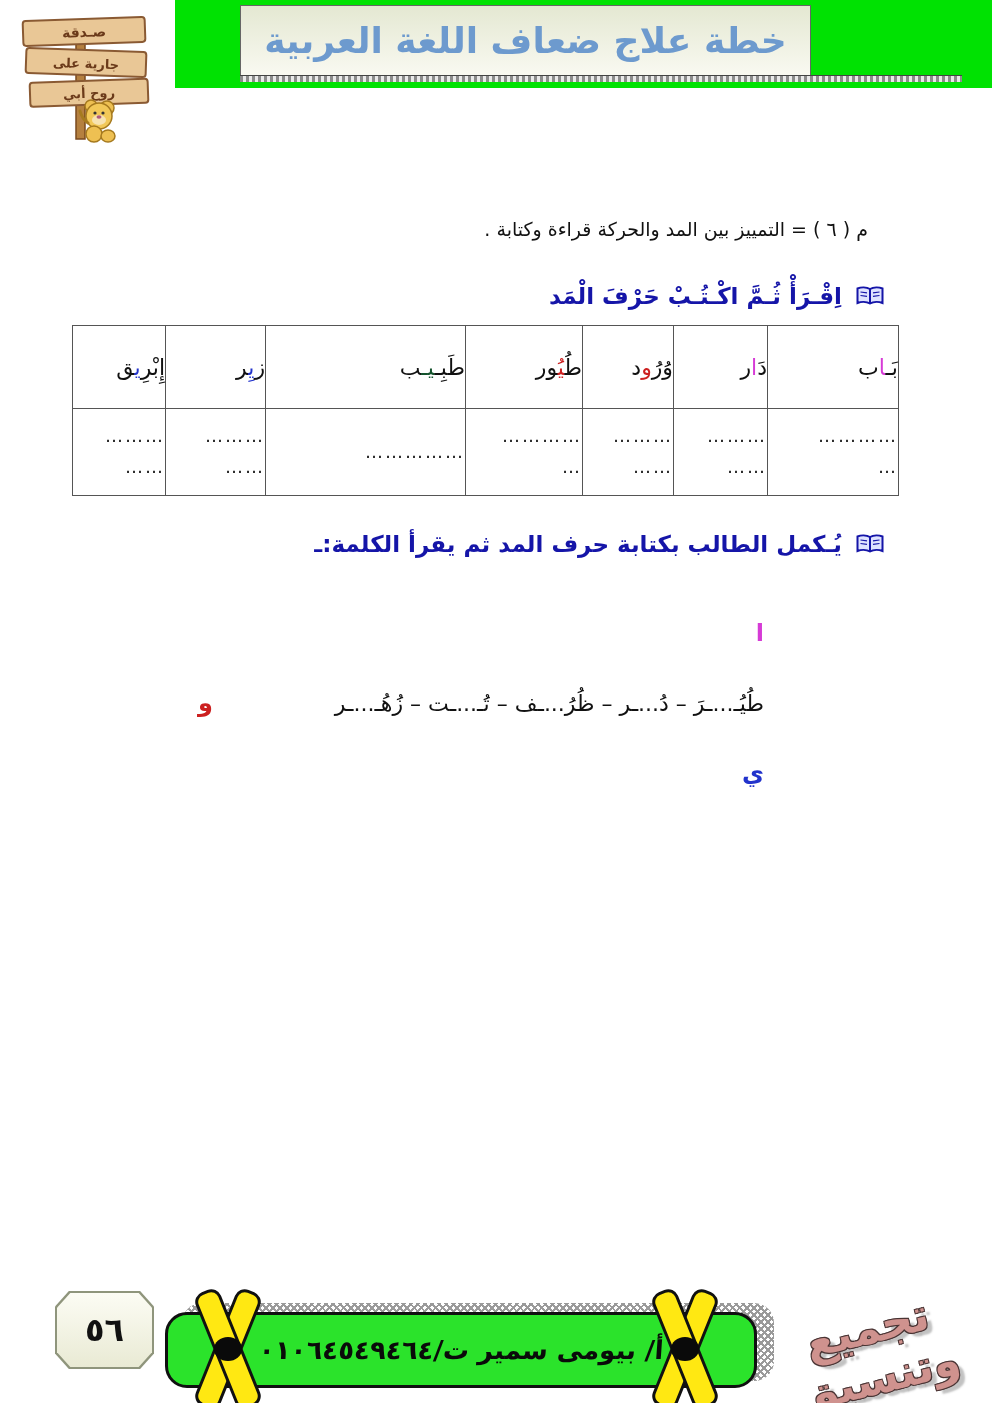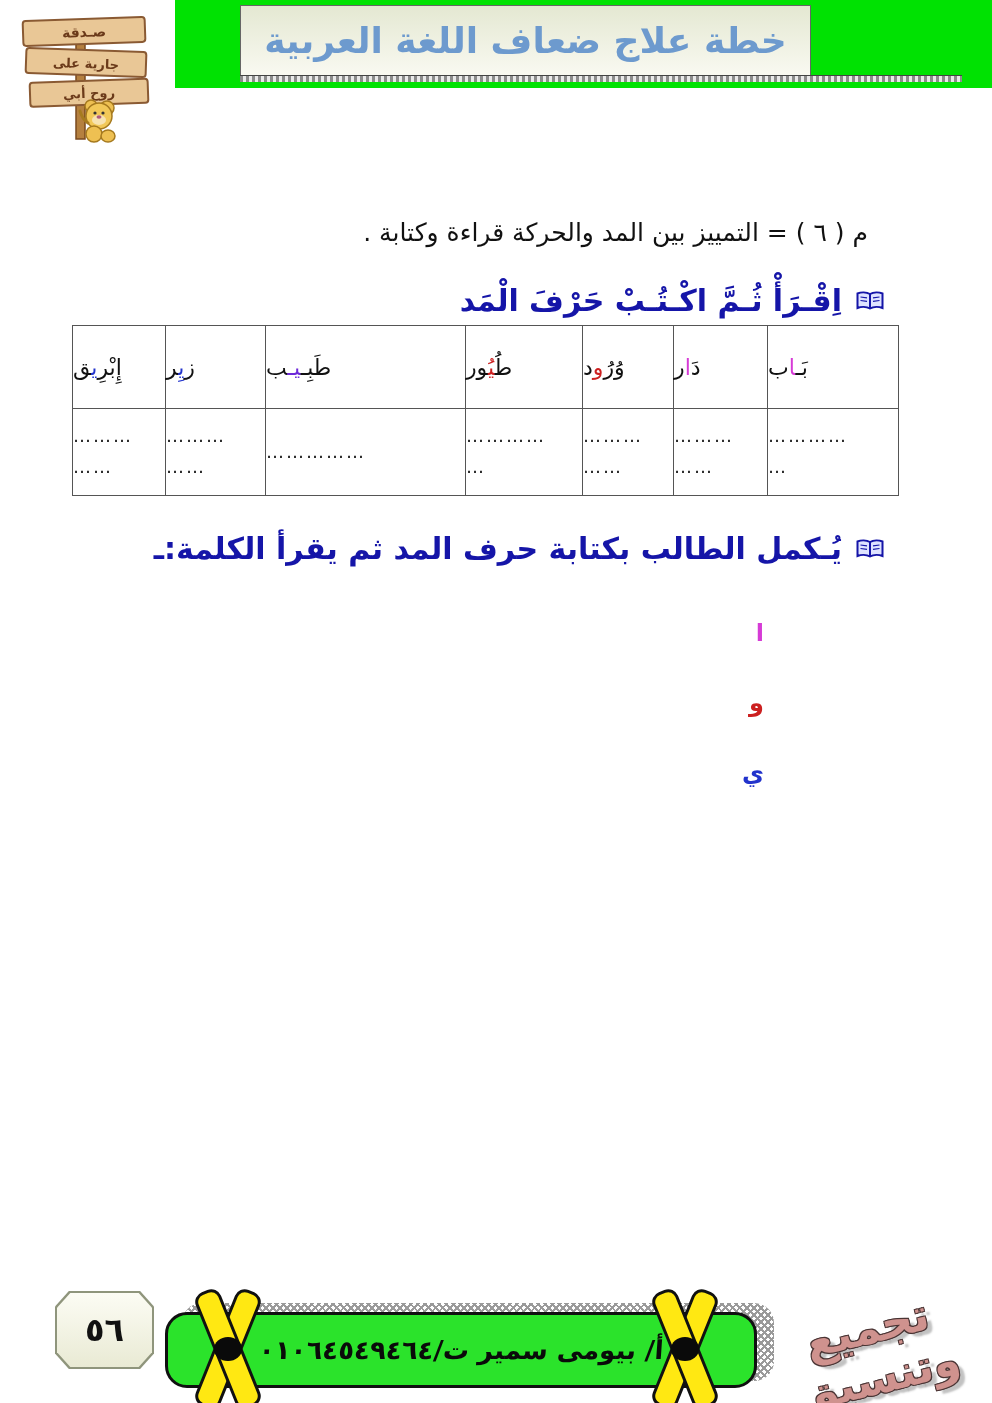--- a/index.html
+++ b/index.html
@@ -26,39 +26,39 @@
   }
   .title-shadow {
     left:240px; top:75px; width:722px; height:7px;
     background:repeating-linear-gradient(90deg,#8b8b8b 0 3px,#e9e9e9 3px 6px);
     border-top:1px solid #444;
   }
   .mascot { left:8px; top:5px; width:155px; height:140px; }
 
   
   .intro-line {
-    top:218px; right:124px; font-size:25px; color:#111; direction:rtl;
+    top:218px; right:124px; font-size:19px; color:#111; direction:rtl;
   }
 
   
   .blue-heading {
     direction:rtl; display:flex; align-items:center; gap:14px;
-    color:#1515a8; font-weight:bold; font-size:30px;
+    color:#1515a8; font-weight:bold; font-size:23px;
   }
   .h1-pos { top:283px; right:108px; }
   .h2-pos { top:531px; right:108px;align-items:center; }
   .book-icon { width:28px; height:20px; flex:0 0 auto; }
 
   
   table.mad-table {
     position:absolute; left:72px; top:325px; width:826px;
     border-collapse:collapse; direction:rtl; table-layout:fixed;
   }
   table.mad-table td {
-    border:1.5px solid #555; text-align:left; vertical-align:middle;
+    border:1.5px solid #555; text-align:right; vertical-align:middle;
     font-size:22px; color:#111;
   }
   tr.word-row td { height:83px; }
   tr.answer-row td { height:87px; font-size:18px; letter-spacing:2px; color:#222; }
   .ans-line { line-height:1.7; }
   .ans-line:empty { display:none; }
 
   
   .ex-line {
     left:198px; width:566px; height:42px;
@@ -173,21 +173,21 @@
     <col style="width:200px">
       <col style="width:100px">
       <col style="width:93px">
   </colgroup>
   <tbody>
       <tr class="word-row">
     <td><span>بَـ</span><span style="color:#d63bd6">ا</span><span>ب</span></td>
     <td><span>دَ</span><span style="color:#d63bd6">ا</span><span>ر</span></td>
     <td><span>وُرُ</span><span style="color:#cc2020">و</span><span>د</span></td>
     <td><span>طُ</span><span style="color:#cc2020">يُ</span><span>ور</span></td>
-    <td><span>طَبِـ</span><span style="color:#6d28d9">يـ</span><span>ب</span></td>
+    <td><span>طَبِـ</span><span style="color:#14532d">يـ</span><span>ب</span></td>
     <td><span>ز</span><span style="color:#2233cc">يِ</span><span>ر</span></td>
     <td><span>إِبْرِ</span><span style="color:#2233cc">ي</span><span>ق</span></td>
   </tr>
   <tr class="answer-row">
     <td>
           <div class="ans-line">…………</div>
           <div class="ans-line">…</div>
         </td>
     <td>
           <div class="ans-line">………</div>
@@ -225,20 +225,21 @@
     <line x1="17" y1="6.8" x2="23.5" y2="6" stroke="#1515a8" stroke-width="1.2"></line>
     <line x1="17" y1="10.3" x2="23.5" y2="9.5" stroke="#1515a8" stroke-width="1.2"></line>
   </svg>
   <span>يُـكمل الطالب بكتابة حرف المد ثم يقرأ الكلمة:ـ</span>
 </div>
 
 <div class="abs ex-line ex1">
   <span class="ex-answer" style="color:#d63bd6">ا</span>
 </div>
 <div class="abs ex-line ex2">
+  <span class="ex-items">طُيُـ...ـرَ –  دُ...ـر  –  ظُرُ...ـف  –  تُـ...ـت  –  زُهُـ...ـر</span>
   <span class="ex-answer" style="color:#cc2020">و</span>
 </div>
 <div class="abs ex-line ex3">
   <span class="ex-answer" style="color:#2233cc">ي</span>
 </div>
 
 <div class="abs page-badge-outer">
   <div class="abs page-badge-inner">
     <span>٥٦</span>
   </div>

